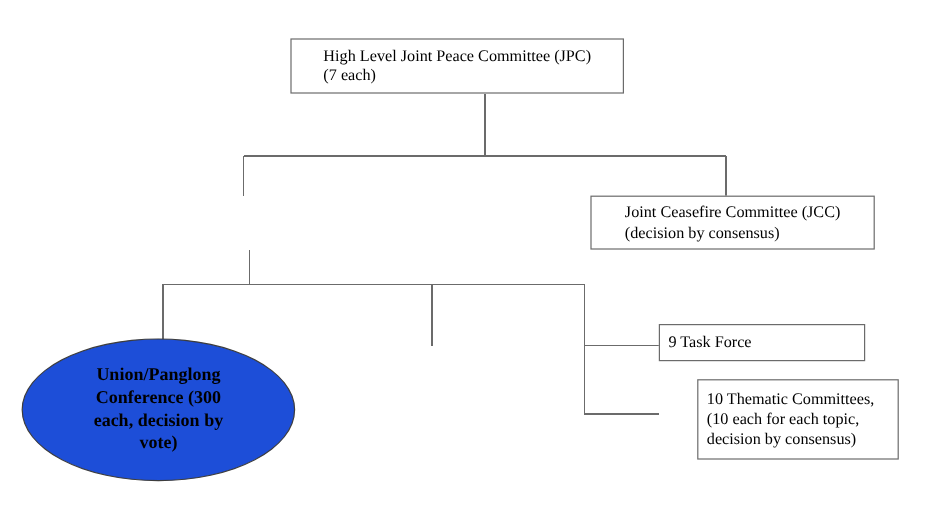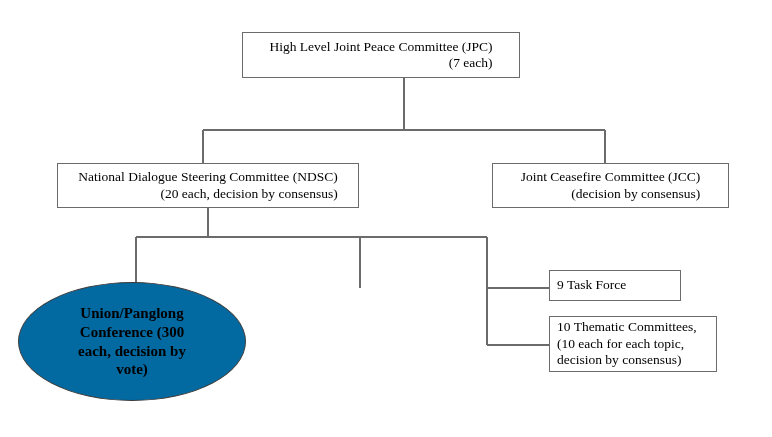--- a/index.html
+++ b/index.html
@@ -28,52 +28,52 @@
     pointer-events: none;
   }
   .node {
     position: absolute;
     box-sizing: border-box;
     border: 1px solid #6b6b6b;
     background: #ffffff;
     display: flex;
     align-items: center;
     justify-content: center;
-    text-align: right;
+    text-align: left;
     font-size: 13.5px;
     line-height: 1.22;
     padding: 2px 4px;
   }
   .node.left-align {
     justify-content: flex-start;
     text-align: left;
     padding-left: 7px;
   }
   .node .txt {
     display: block;
     white-space: pre-line;
   }
   
   #node-jpc      { left: 242px; top: 32px;  width: 278px; height: 46px; }
   #node-ndsc     { left: 57px;  top: 163px; width: 302px; height: 45px; }
   #node-jcc      { left: 492px; top: 163px; width: 237px; height: 45px; }
   #node-jdmc     { left: 275px; top: 288px; width: 182px; height: 63px; }
-  #node-taskforce{ left: 549px; top: 270px; width: 132px; height: 31px; }
-  #node-thematic { left: 549px; top: 316px; width: 168px; height: 56px; }
+  #node-taskforce{ left: 549px; top: 270px; width: 172px; height: 31px; }
+  #node-thematic { left: 581px; top: 316px; width: 168px; height: 67px; }
 
   .ellipse-node {
     position: absolute;
     left: 18px;
     top: 282px;
     width: 228px;
     height: 119px;
     box-sizing: border-box;
     border: 1px solid #3d3d3d;
     border-radius: 50%;
-    background: #0369a1;
+    background: #1d4ed8;
     display: flex;
     align-items: center;
     justify-content: center;
     text-align: center;
     font-weight: bold;
     font-size: 15px;
     line-height: 1.26;
     padding: 0 30px;
   }
   .ellipse-node .txt { display: block; white-space: pre-line; }
@@ -100,24 +100,20 @@
       <line x1="487" y1="288" x2="549" y2="288"></line>
       <line x1="487" y1="345" x2="549" y2="345"></line>
     </g>
   </svg>
 
   <div class="node" id="node-jpc">
     <span class="txt">High Level Joint Peace Committee (JPC)
 (7 each)</span>
   </div>
 
-  <div class="node" id="node-ndsc">
-    <span class="txt">National Dialogue Steering Committee (NDSC)
-(20 each, decision by consensus)</span>
-  </div>
 
   <div class="node" id="node-jcc">
     <span class="txt">Joint Ceasefire Committee (JCC)
 (decision by consensus)</span>
   </div>
 
   <div class="ellipse-node" id="node-conference">
     <span class="txt">Union/Panglong
 Conference (300
 each, decision by

